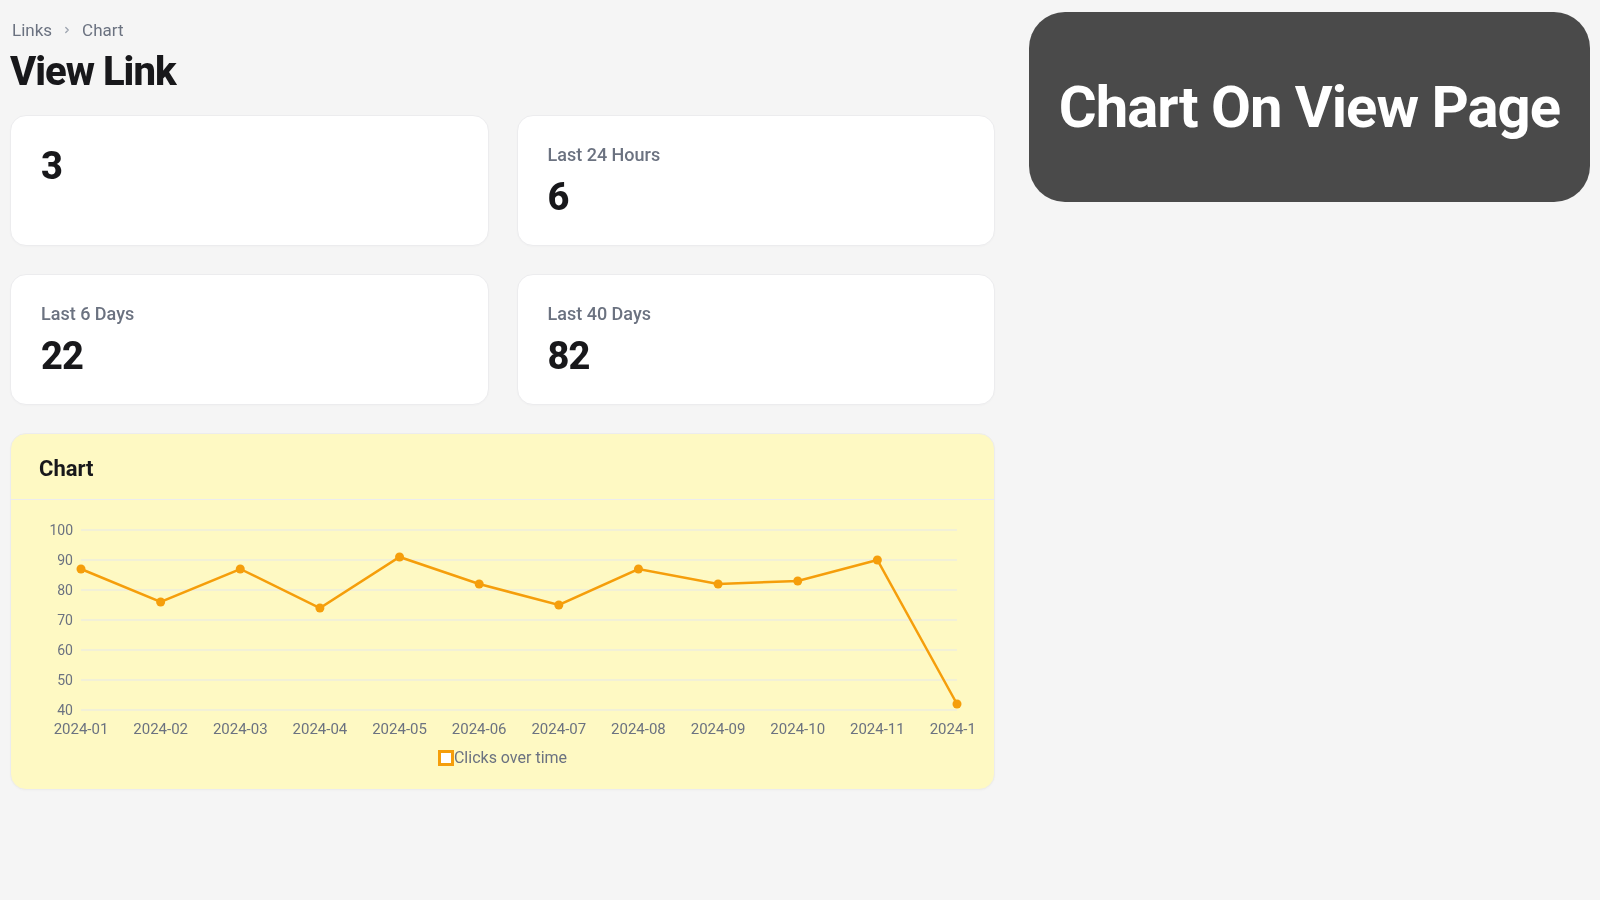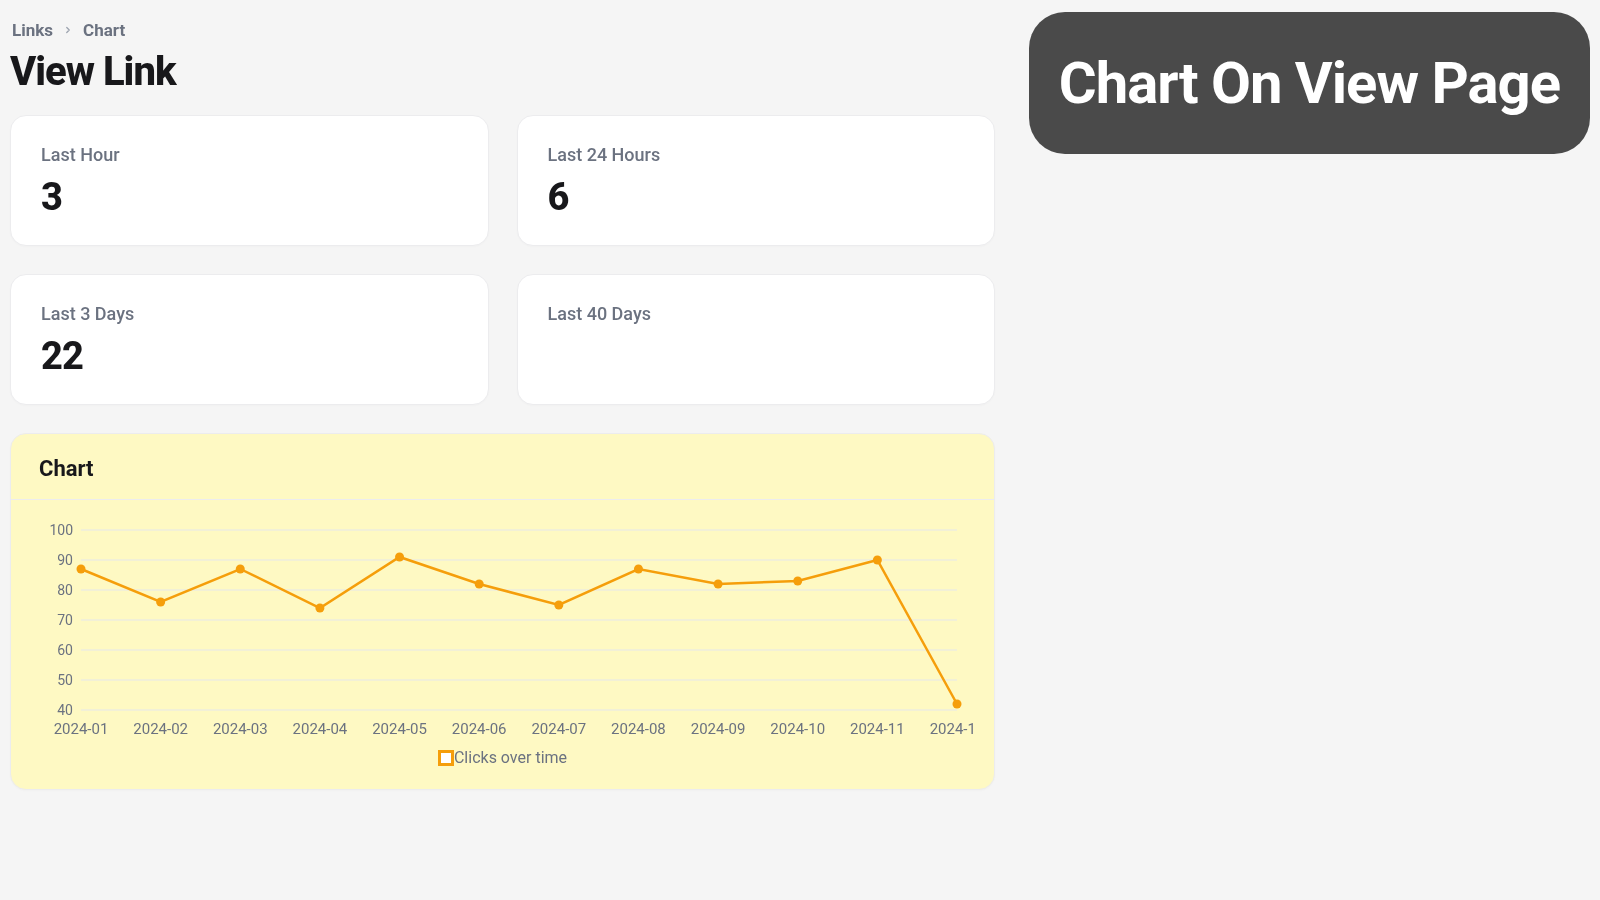--- a/index.html
+++ b/index.html
@@ -18,21 +18,21 @@
     display: flex;
     align-items: center;
     gap: 10px;
     color: #6b7280;
     font-size: 17px;
     margin-bottom: 8px;
     padding-left: 2px;
   }
   .breadcrumb .crumb {
     color: #6b7280;
-    font-weight: 700;
+    font-weight: 400;
   }
   .breadcrumb .chev {
     color: #9ca3af;
     display: inline-flex;
     align-items: center;
   }
   h1.page-title {
     font-size: 40px;
     font-weight: 800;
     color: #18181b;
@@ -104,21 +104,21 @@
     display: inline-block;
   }
   .overlay-badge {
     position: absolute;
     top: 12px;
     right: 10px;
     background: #4a4a4a;
     color: #fff;
     font-size: 58px;
     font-weight: 700;
-    padding: 42px 30px;
+    padding: 66px 30px;
     border-radius: 36px;
     letter-spacing: -1px;
     line-height: 1;
     white-space: nowrap;
   }
   
   .tick-text {
     font-size: 14px;
     fill: #6b7280;
   }
@@ -151,33 +151,33 @@
           <polyline points="9 18 15 12 9 6"></polyline>
         </svg>
     </span>
     <span class="crumb">Chart</span>
   </nav>
 
   <h1 class="page-title">View Link</h1>
 
   <div class="stats-grid">
     <div class="stat-card">
-      <div class="stat-label">Last Hour</div>
       <div class="stat-value">3</div>
     </div>
     <div class="stat-card">
       <div class="stat-label">Last 24 Hours</div>
       <div class="stat-value">6</div>
     </div>
     <div class="stat-card">
-      <div class="stat-label">Last 3 Days</div>
+      <div class="stat-label">Last 6 Days</div>
       <div class="stat-value">22</div>
     </div>
     <div class="stat-card">
       <div class="stat-label">Last 40 Days</div>
+      <div class="stat-value">82</div>
     </div>
   </div>
 
   <div class="chart-card">
     <div class="chart-header">
       <div class="chart-title">Chart</div>
     </div>
     <div class="chart-body">
       <div class="chart-svg-wrap">
         <svg id="chart-svg" width="940" height="220">

